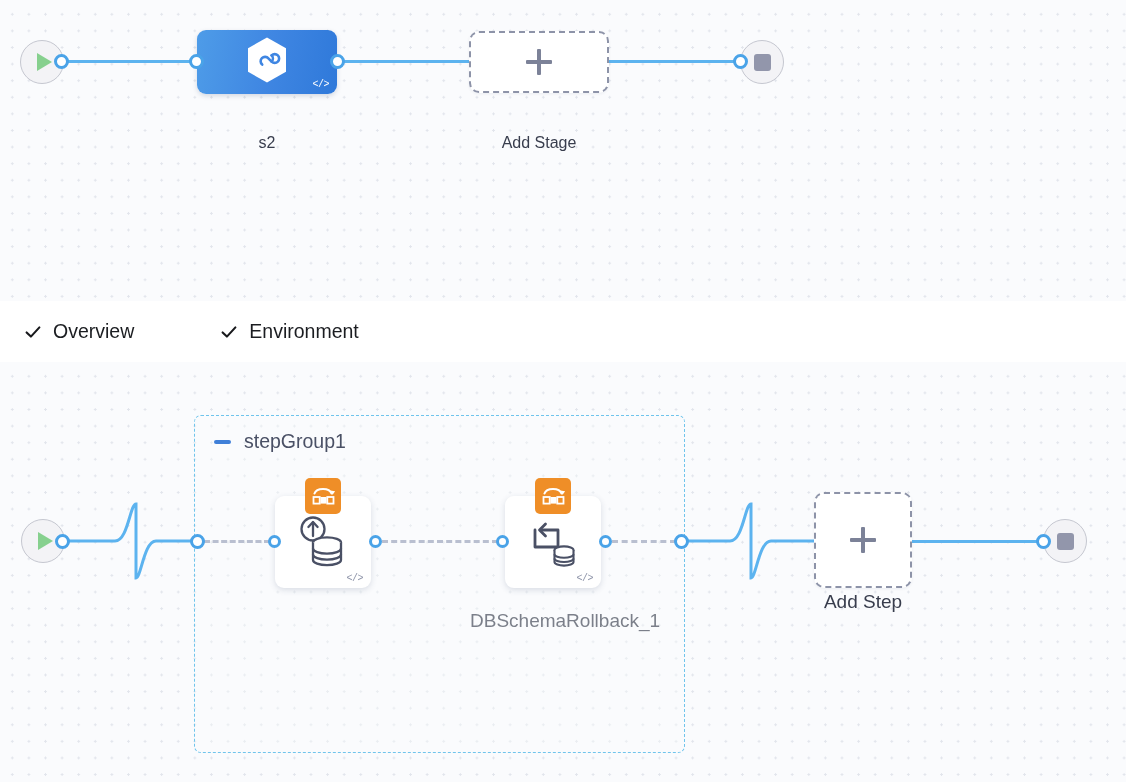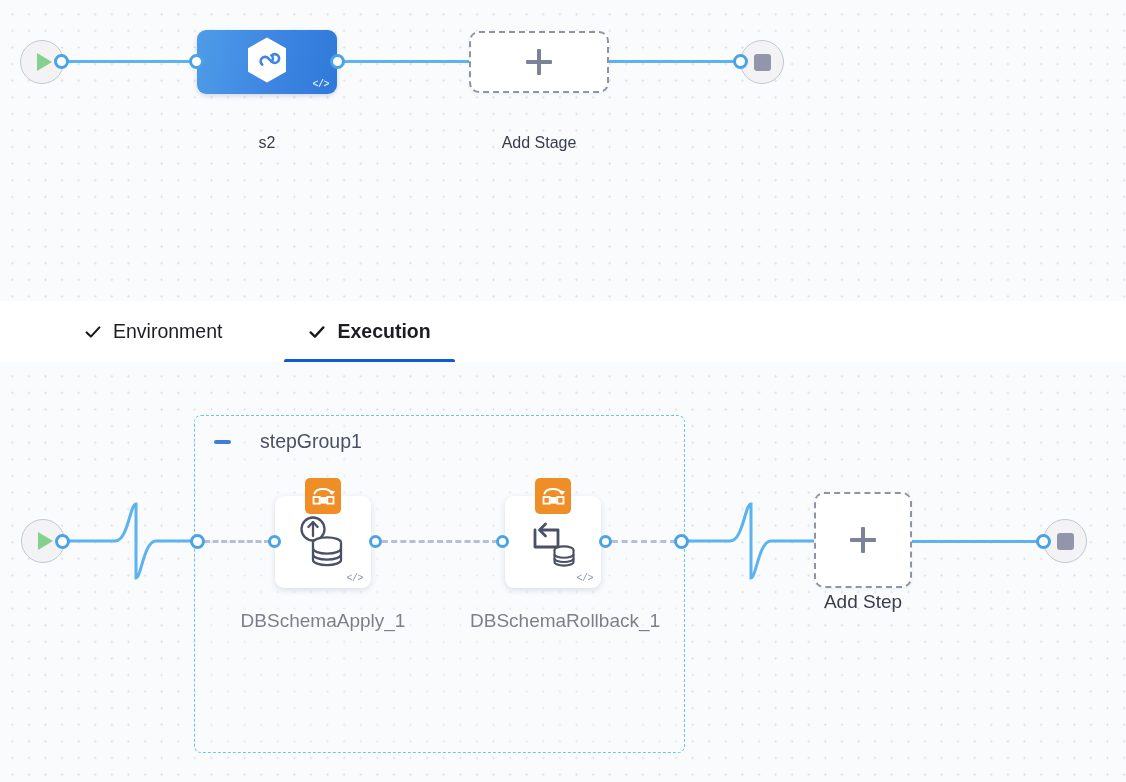--- a/index.html
+++ b/index.html
@@ -116,21 +116,21 @@
   .plus:after{top:0;left:11px;height:26px;width:4px;}
 
   
   .stepgroup{
     position:absolute;
     border:1.6px dashed #6fc4ec;border-radius:7px;
     background:rgba(250,251,253,0.35);
     box-sizing:border-box;z-index:1;
   }
   .sg-header{
-    position:absolute;display:flex;align-items:center;gap:28px;
+    position:absolute;display:flex;align-items:center;gap:12px;
     z-index:3;
   }
   .sg-collapse{
     width:20px;height:20px;display:flex;align-items:center;justify-content:center;
     cursor:pointer;
   }
   .sg-collapse span{display:block;width:17px;height:3.4px;background:#3f7fd8;border-radius:2px;}
   .sg-title{color:#4a5065;font-size:19.5px;line-height:1;}
 
   
@@ -195,39 +195,39 @@
     <div class="terminal" style="left:740px;top:40px;">
       <div class="stop-sq"></div>
     </div>
 
     <div class="node-caption" style="left:197px;top:131px;width:140px;">s2</div>
     <div class="node-caption" style="left:469px;top:131px;width:140px;">Add Stage</div>
   </div>
 
   <div class="tabbar">
 
+    <div class="tab" style="margin-left:22px;">
+      <span class="tick">
+        <svg width="18" height="18" viewBox="0 0 18 18">
+            <path d="M2.6 9.4 L6.9 13.6 L15.4 4.4" fill="none" stroke="#18191c" stroke-width="2.1" stroke-linecap="round" stroke-linejoin="round"></path>
+          </svg>
+      </span>
+      <span class="tab-label">Overview</span>
+    </div>
 
 
     <div class="tab" style="margin-left:82px;">
       <span class="tick">
         <svg width="18" height="18" viewBox="0 0 18 18">
             <path d="M2.6 9.4 L6.9 13.6 L15.4 4.4" fill="none" stroke="#18191c" stroke-width="2.1" stroke-linecap="round" stroke-linejoin="round"></path>
           </svg>
       </span>
       <span class="tab-label">Environment</span>
     </div>
 
-    <div class="tab active" style="margin-left:82px;">
-      <span class="tick">
-        <svg width="18" height="18" viewBox="0 0 18 18">
-            <path d="M2.6 9.4 L6.9 13.6 L15.4 4.4" fill="none" stroke="#18191c" stroke-width="2.3" stroke-linecap="round" stroke-linejoin="round"></path>
-          </svg>
-      </span>
-      <span class="tab-label">Execution</span>
-    </div>
 
   </div>
 
   <div class="canvas canvas-bottom">
 
     <div class="stepgroup" style="left:194px;top:53px;width:491px;height:338px;"></div>
 
     <div class="sg-header" style="left:212px;top:70px;">
       <span class="sg-collapse">
           <span></span>
@@ -318,18 +318,17 @@
     <div class="add-box" style="left:814px;top:130px;width:98px;height:96px;">
       <span class="plus"></span>
     </div>
 
     <div class="edge" style="left:912px;top:178px;width:130px;"></div>
     <div class="port" style="left:1036px;top:172px;"></div>
     <div class="terminal" style="left:1043px;top:157px;">
       <div class="stop-sq"></div>
     </div>
 
-    <div class="step-caption" style="left:240px;top:247px;width:166px;">DBSchemaApply_1</div>
     <div class="step-caption" style="left:470px;top:247px;width:166px;">DBSchemaRollback_1</div>
     <div class="step-caption muted" style="left:790px;top:228px;width:146px;">Add Step</div>
   </div>
 
 </div>
 
 </body></html>

